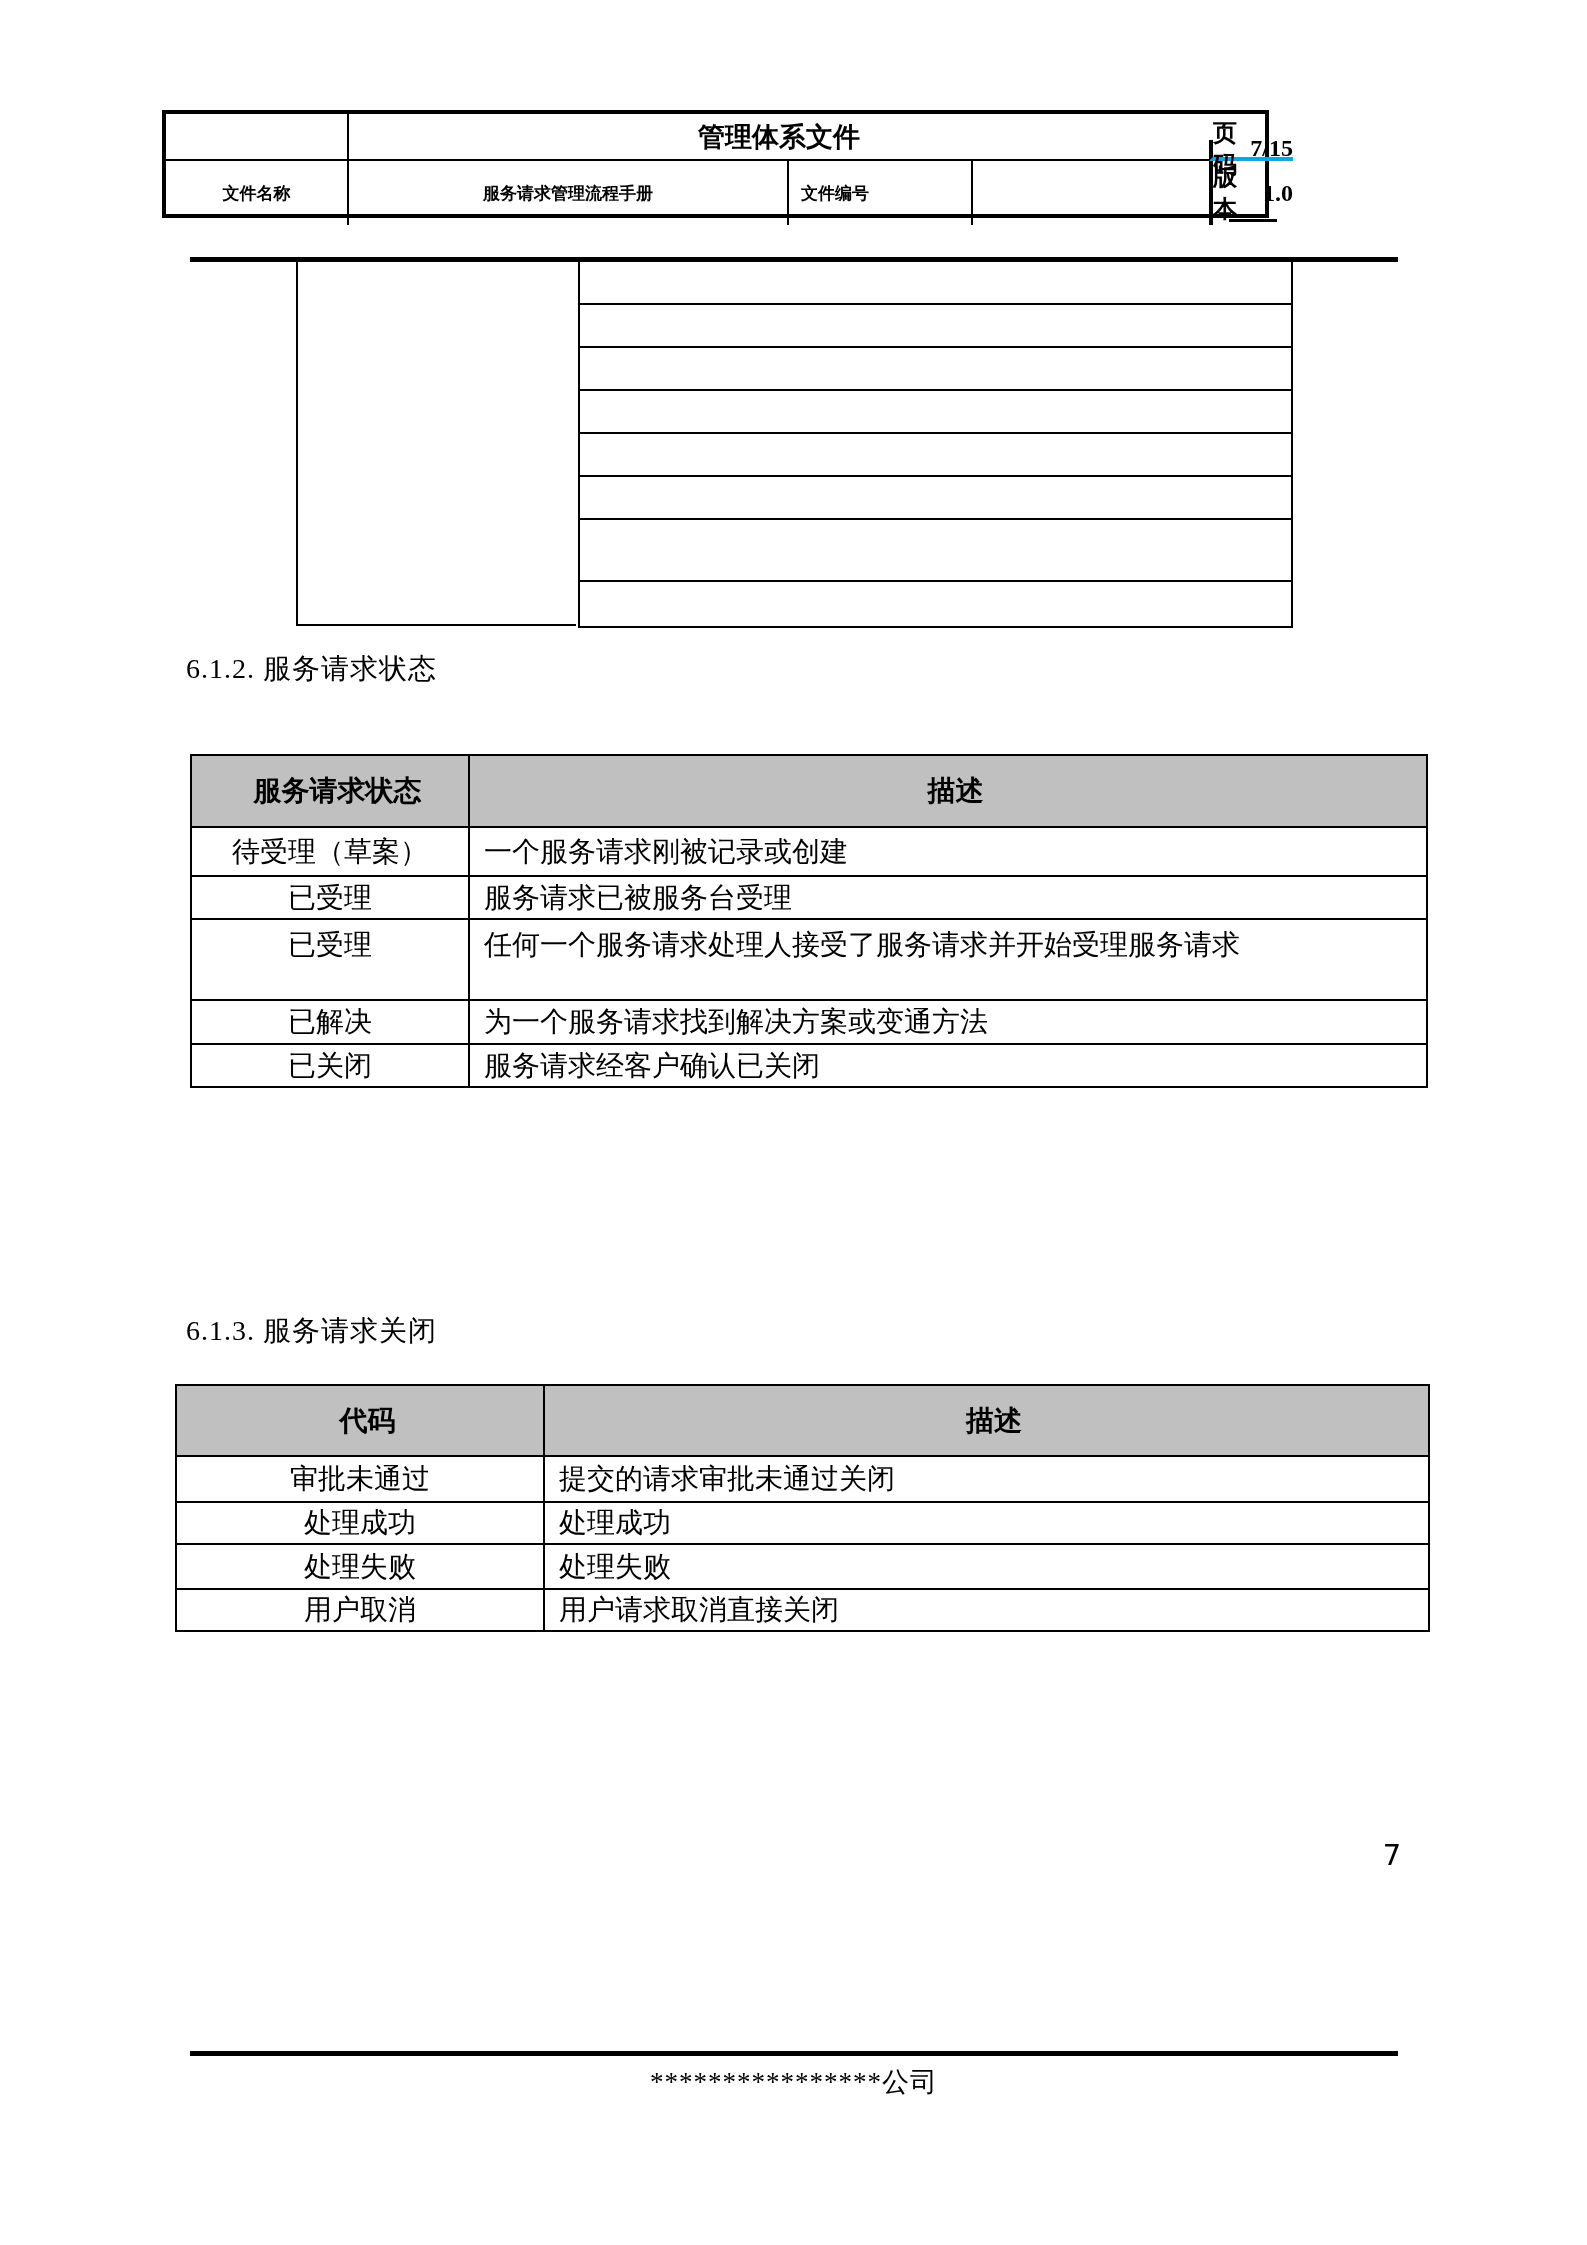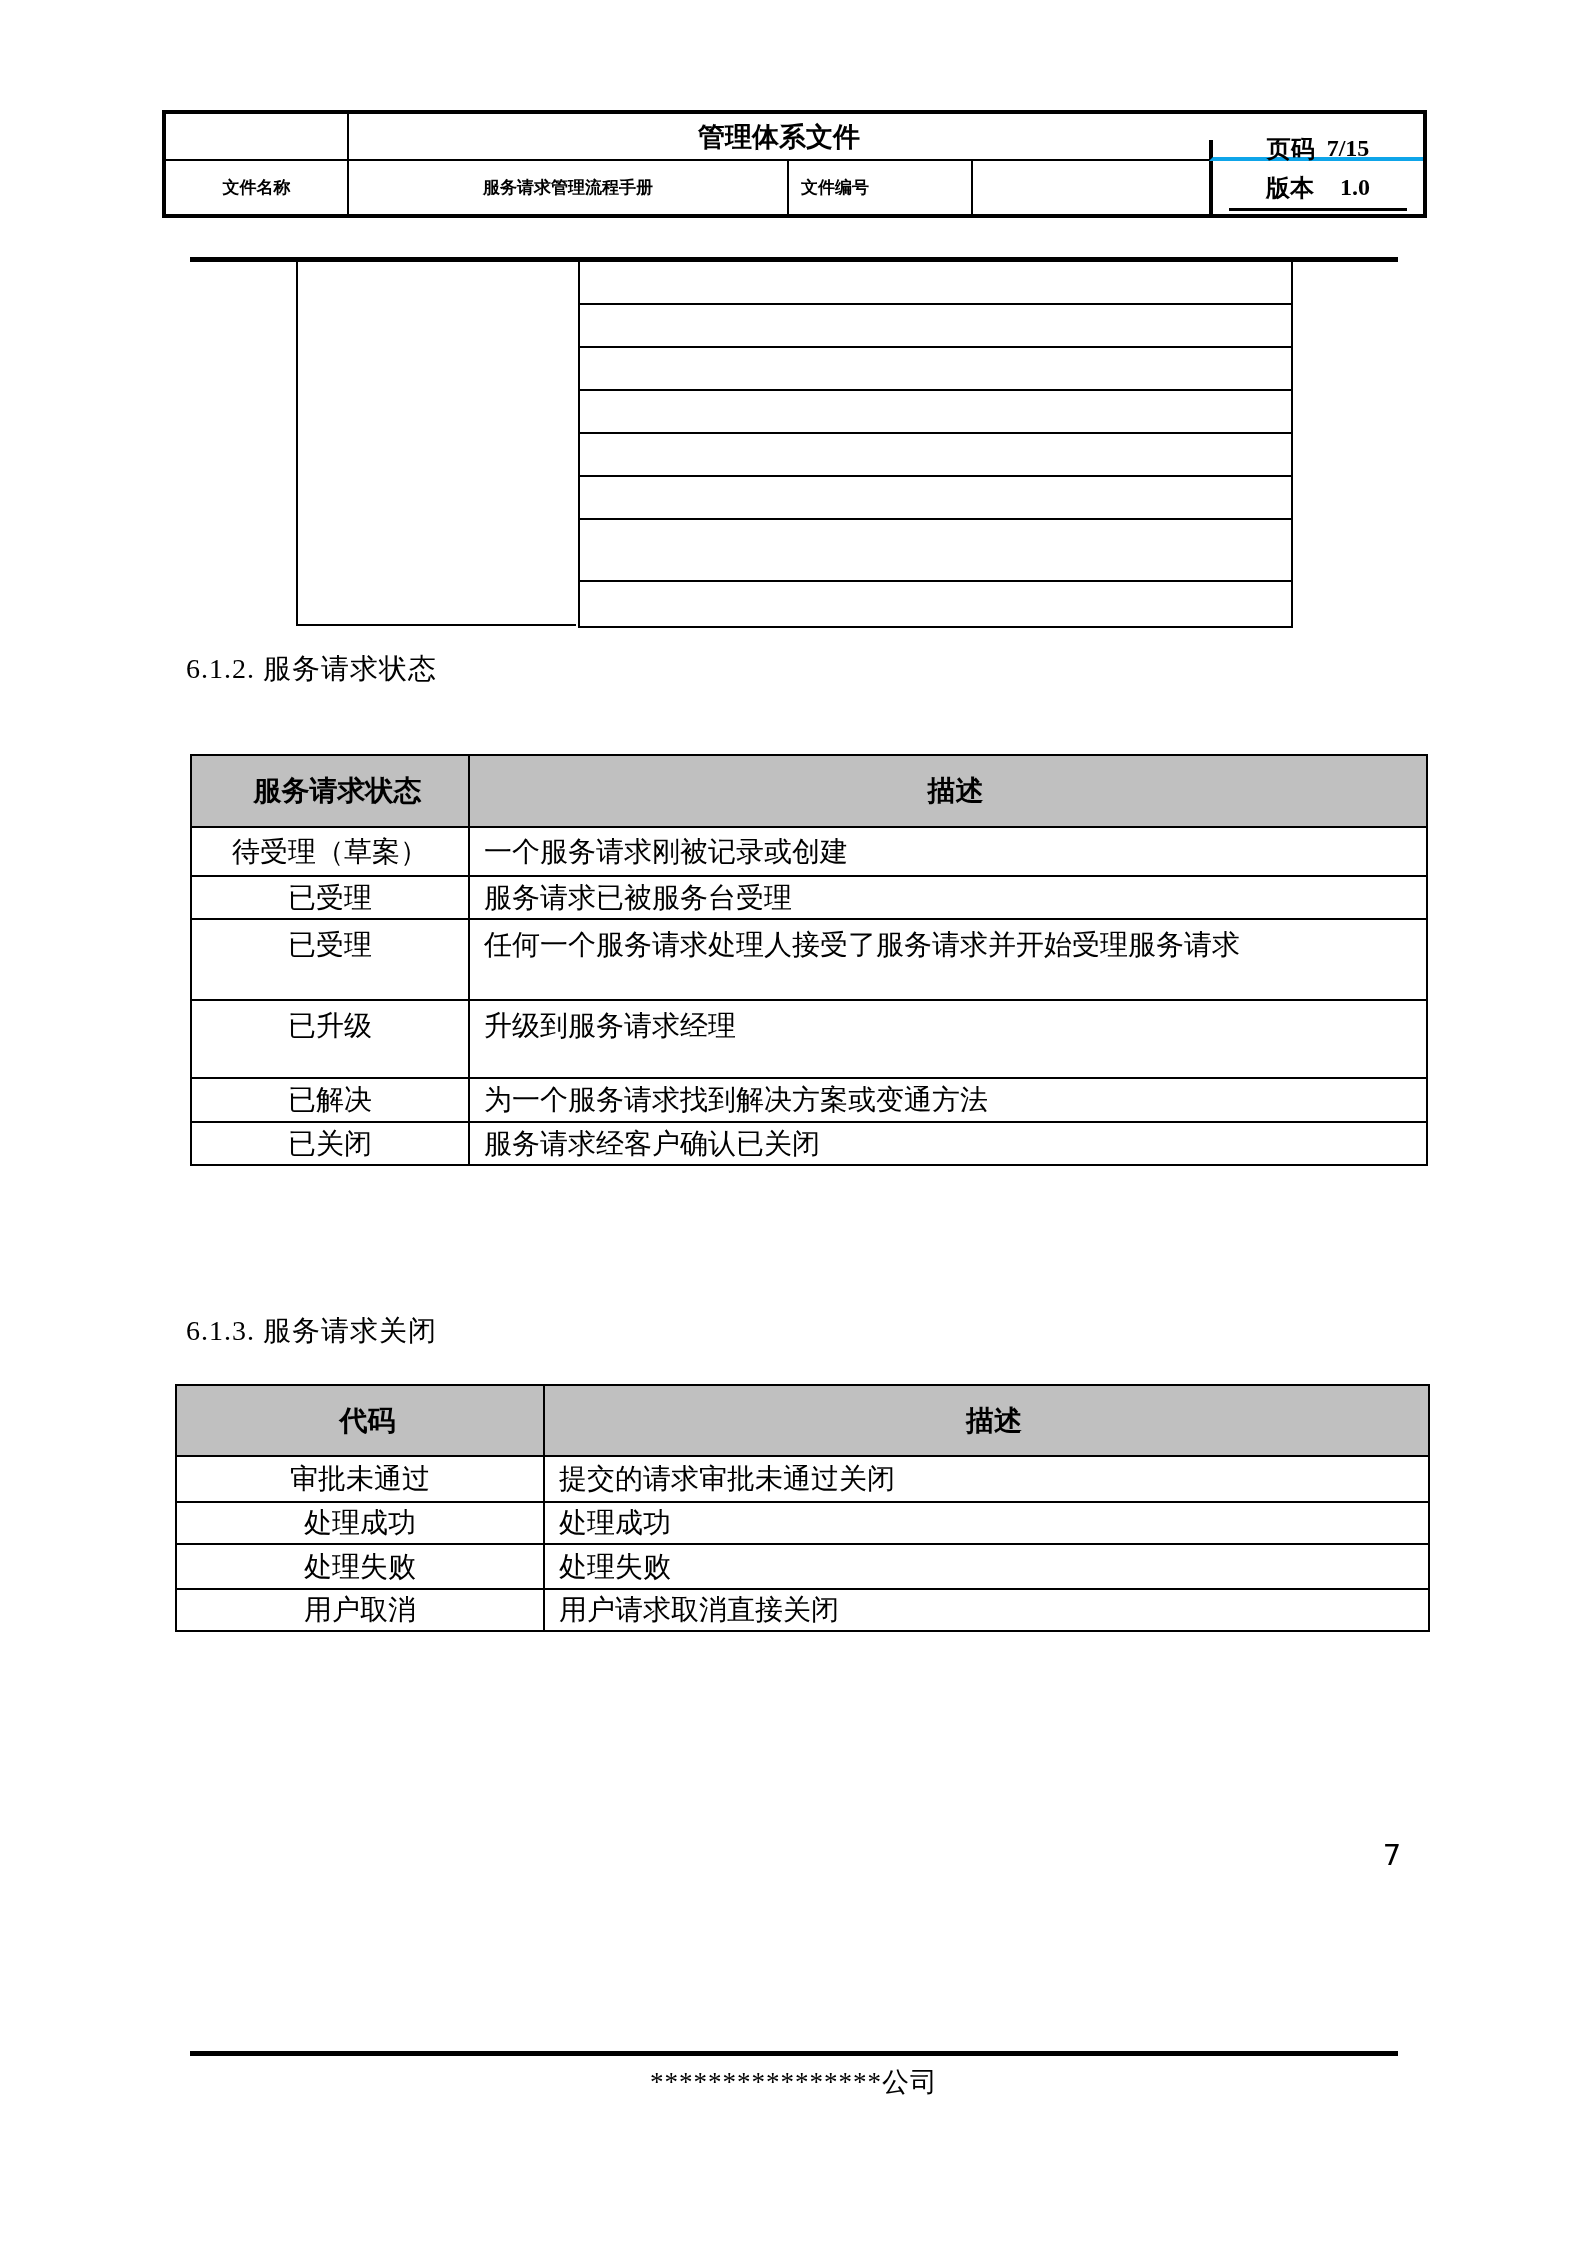--- a/index.html
+++ b/index.html
@@ -7,21 +7,21 @@
     position:relative;
     width:1587px;height:2245px;
     background:#ffffff;
     font-family:"Liberation Serif","DejaVu Serif",serif;
     color:#000;
     overflow:hidden;
   }
   
   .hdr{
     position:absolute;left:162px;top:110px;
-    width:1265px;height:108px;
+    width:1107px;height:108px;
     border:4px solid #000;
     box-sizing:border-box;
     display:grid;
     grid-template-columns:183px 440px 184px 236px 1fr;
     grid-template-rows:47px 1fr;
   }
   .hdr .cell{
     box-sizing:border-box;
     display:flex;align-items:center;justify-content:center;
     font-weight:bold;font-size:17px;
@@ -150,24 +150,20 @@
       <td class="v">一个服务请求刚被记录或创建</td>
     </tr>
     <tr style="height:43px">
       <td class="k">已受理</td>
       <td class="v">服务请求已被服务台受理</td>
     </tr>
     <tr style="height:81px" class="r-tall">
       <td class="k">已受理</td>
       <td class="v">任何一个服务请求处理人接受了服务请求并开始受理服务请求</td>
     </tr>
-    <tr style="height:78px" class="r-tall">
-      <td class="k">已升级</td>
-      <td class="v">升级到服务请求经理</td>
-    </tr>
     <tr style="height:44px">
       <td class="k">已解决</td>
       <td class="v">为一个服务请求找到解决方案或变通方法</td>
     </tr>
     <tr style="height:43px">
       <td class="k">已关闭</td>
       <td class="v">服务请求经客户确认已关闭</td>
     </tr>
   </tbody>
     </table>

